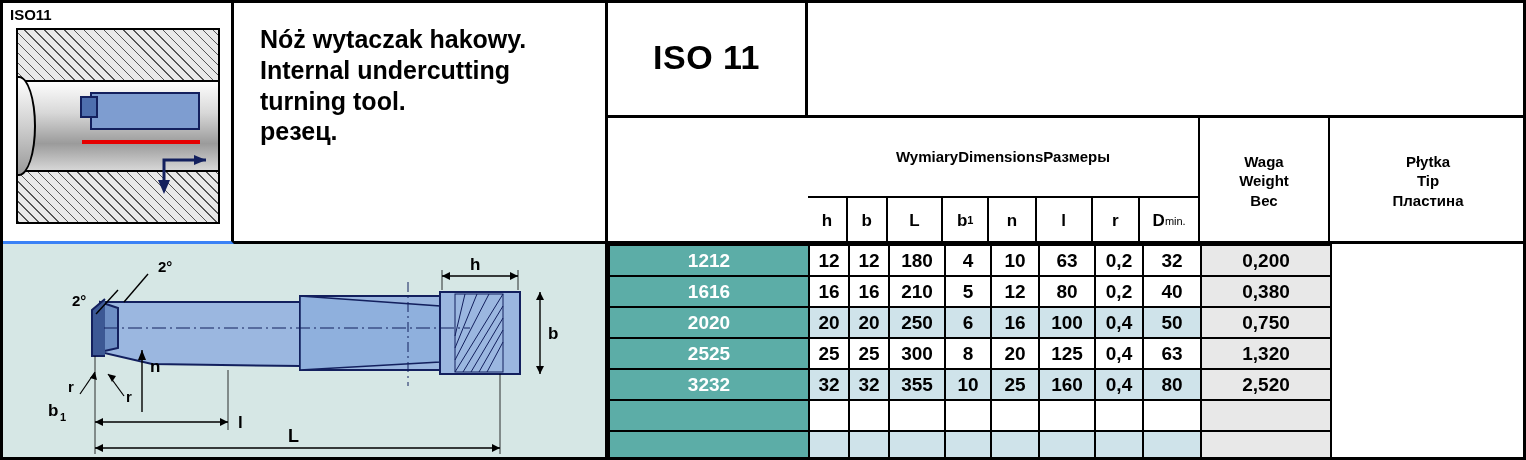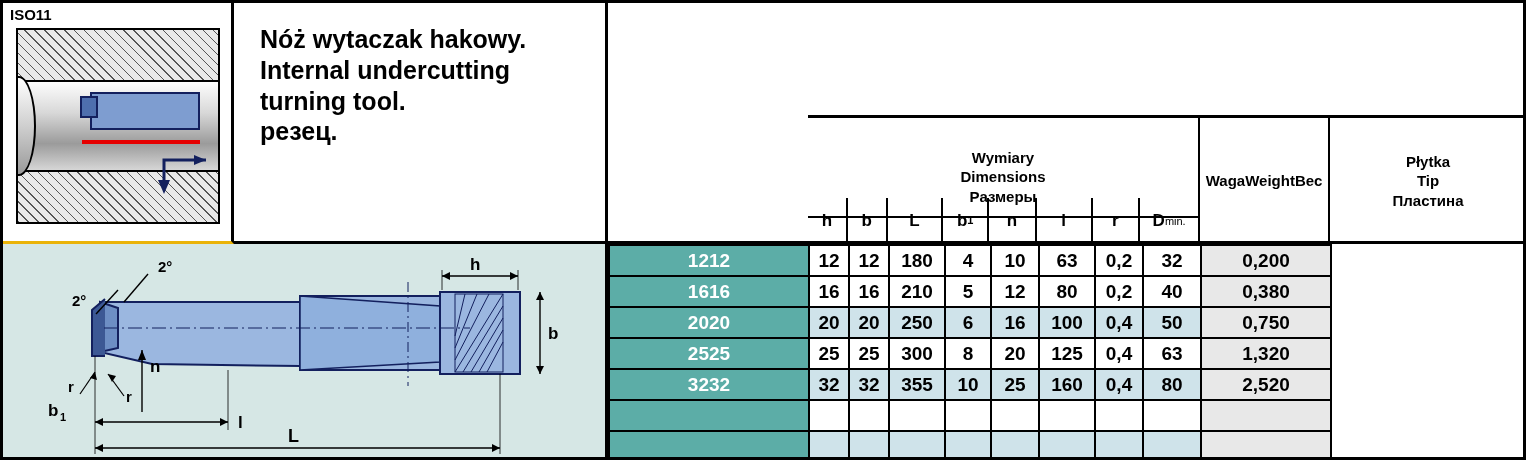--- a/index.html
+++ b/index.html
@@ -7,21 +7,21 @@
     width:1526px;height:460px;
     font-family:"Liberation Sans", sans-serif;
     background:#ffffff;
     overflow:hidden;
   }
   .sheet{position:relative;width:1526px;height:460px;box-sizing:border-box;}
 
   
   .tl-box{
     position:absolute;left:0;top:0;width:234px;height:244px;
-    border-right:3px solid #000;border-bottom:3px solid #eab308;
+    border-right:3px solid #000;border-bottom:3px solid #3b82f6;
     box-sizing:border-box;background:#fff;
   }
   .tl-label{
     position:absolute;left:10px;top:6px;font-size:15px;font-weight:bold;color:#000;
   }
   .tl-pic{
     position:absolute;left:16px;top:28px;width:204px;height:196px;
     border:2px solid #000;box-sizing:border-box;overflow:hidden;
     background:
       repeating-linear-gradient(45deg,#555 0px,#555 1px,transparent 1px,transparent 7px),
@@ -86,36 +86,36 @@
     display:flex;flex-direction:column;align-items:center;justify-content:center;
     font-size:15px;font-weight:bold;line-height:1.28;text-align:center;
   }
   .hdr-dims{
     position:absolute;left:200px;top:0;width:392px;height:126px;
     border-right:2px solid #000;box-sizing:border-box;
   }
   .hdr-dims-title{
     position:absolute;left:0;top:0;width:100%;height:80px;
     border-bottom:2px solid #000;box-sizing:border-box;
-    display:flex;flex-direction:column;align-items:center;justify-content:center;
-    font-size:15px;font-weight:bold;line-height:1.3;text-align:center;margin-top:20px;
+    display:flex;align-items:center;justify-content:center;
+    font-size:15px;font-weight:bold;line-height:1.3;text-align:center;
   }
   .hdr-cols{
     position:absolute;left:0;top:80px;width:100%;height:46px;display:flex;
   }
   .hdr-cols div{
     border-right:2px solid #000;box-sizing:border-box;
     display:flex;align-items:center;justify-content:center;
     font-size:17px;font-weight:bold;text-align:center;line-height:1.05;
   }
   .hdr-cols div:last-child{border-right:none;}
   .hdr-weight{
     position:absolute;left:592px;top:0;width:130px;height:126px;
     border-right:2px solid #000;box-sizing:border-box;
-    display:flex;flex-direction:row;align-items:center;justify-content:center;
+    display:flex;flex-direction:column;align-items:center;justify-content:center;
     font-size:15px;font-weight:bold;line-height:1.3;text-align:center;
   }
   .hdr-plate{
     position:absolute;left:722px;top:0;width:196px;height:126px;
     box-sizing:border-box;
     display:flex;flex-direction:column;align-items:center;justify-content:center;
     font-size:15px;font-weight:bold;line-height:1.3;
   }
   .sub{font-size:11px;vertical-align:sub;font-weight:bold;}
   .minor{font-size:11px;font-weight:normal;display:block;line-height:1;}
@@ -173,20 +173,23 @@
     </div>
   </div>
 
   <div class="title-box">
     <div class="line">Nóż wytaczak hakowy.</div>
     <div class="line">Internal undercutting</div>
     <div class="line">turning tool.</div>
     <div class="line">резец.</div>
   </div>
 
+  <div class="iso-cell">
+    <span>ISO 11</span>
+  </div>
   <div class="iso-blank"></div>
 
   <div class="hdr">
 
     <div class="hdr-dims">
       <div class="hdr-dims-title">
         <div>Wymiary</div>
         <div>Dimensions</div>
         <div>Размеры</div>
       </div>

